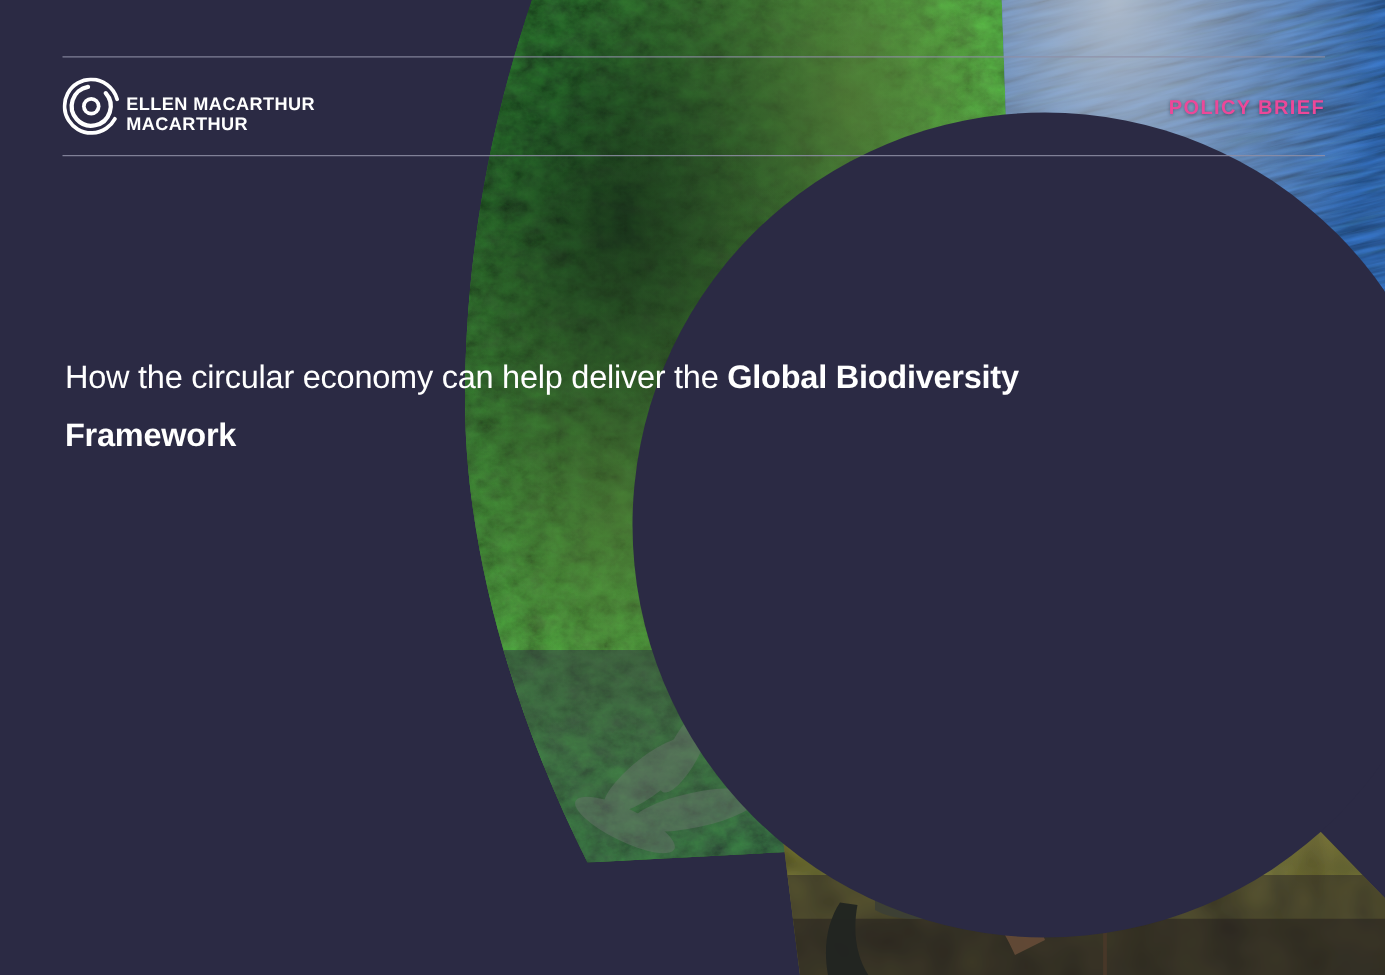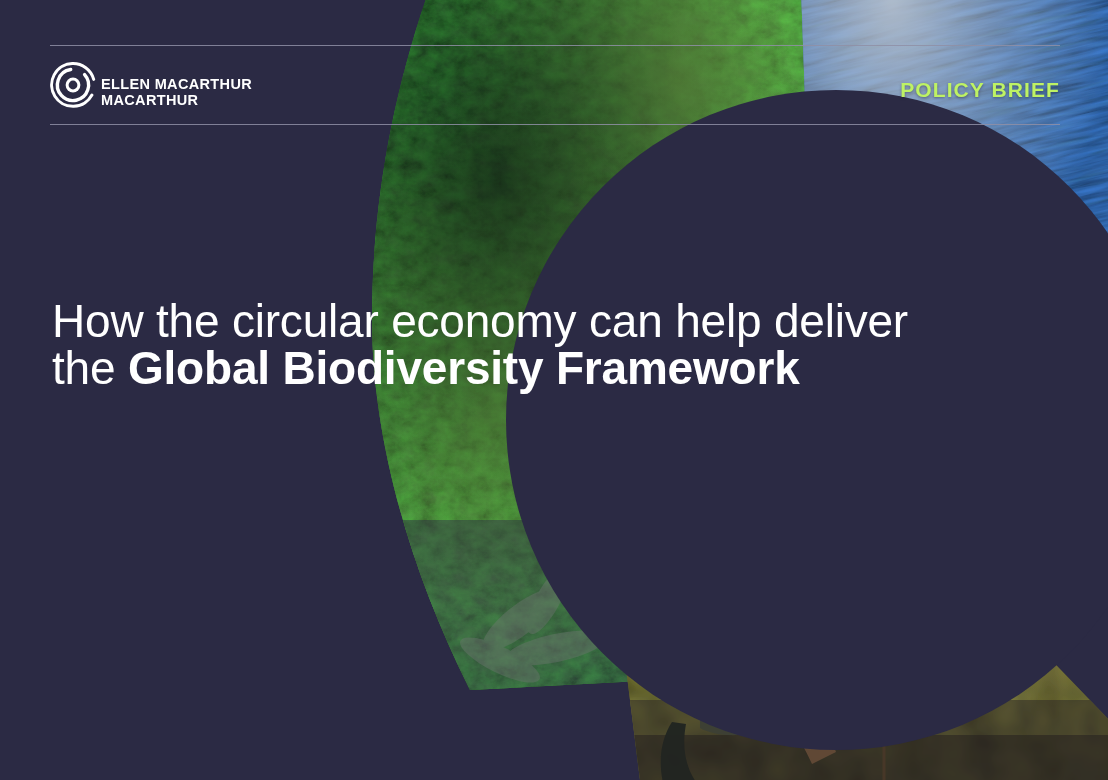--- a/index.html
+++ b/index.html
@@ -46,23 +46,23 @@
     font-size:14.5px;
     line-height:15.5px;
     letter-spacing:.35px;
   }
   #logo-words div{white-space:nowrap;}
 
   
   #policy-brief{
     position:absolute;
     right:48px;top:78px;
-    color:#bef264;
+    color:#ec4899;
     font-weight:bold;
-    font-size:21px;
+    font-size:16px;
     letter-spacing:1.1px;
     z-index:9;
     text-shadow:0 1px 3px rgba(20,20,40,.45);
   }
 
   
   #title{
     position:absolute;
     left:52px;top:156px;
     color:#ffffff;
@@ -70,21 +70,21 @@
     font-size:72px;
     line-height:76px;
     letter-spacing:-1.4px;
     white-space:nowrap;
     z-index:9;
   }
   #subtitle{
     position:absolute;
     left:52px;top:252px;
     color:#ffffff;
-    font-size:46px;
+    font-size:26px;
     line-height:47px;
     font-weight:normal;
     letter-spacing:-.2px;
     z-index:9;
     max-width:900px;
   }
   #subtitle b{font-weight:bold;}
 </style>
 </head>
 <body>

